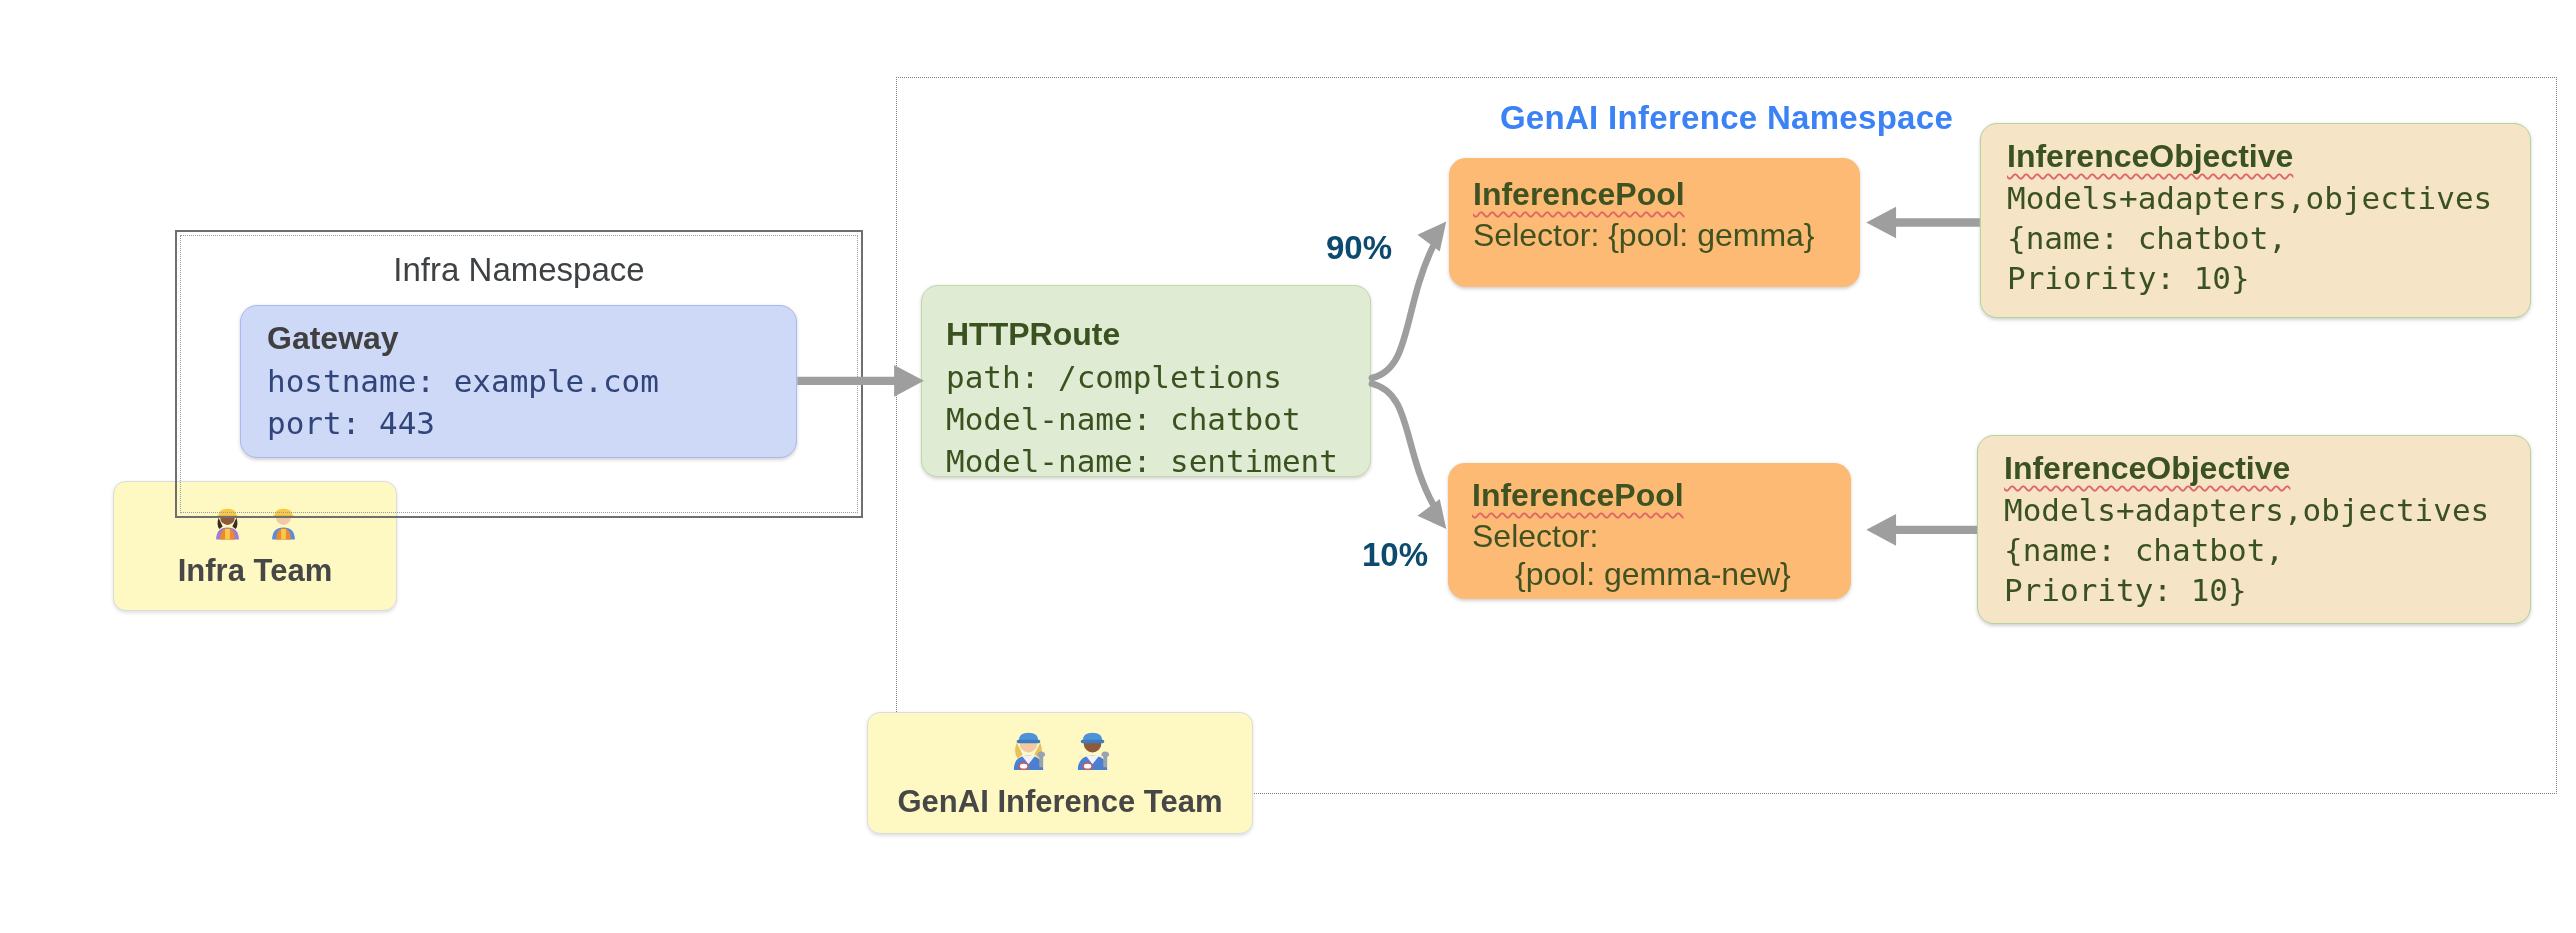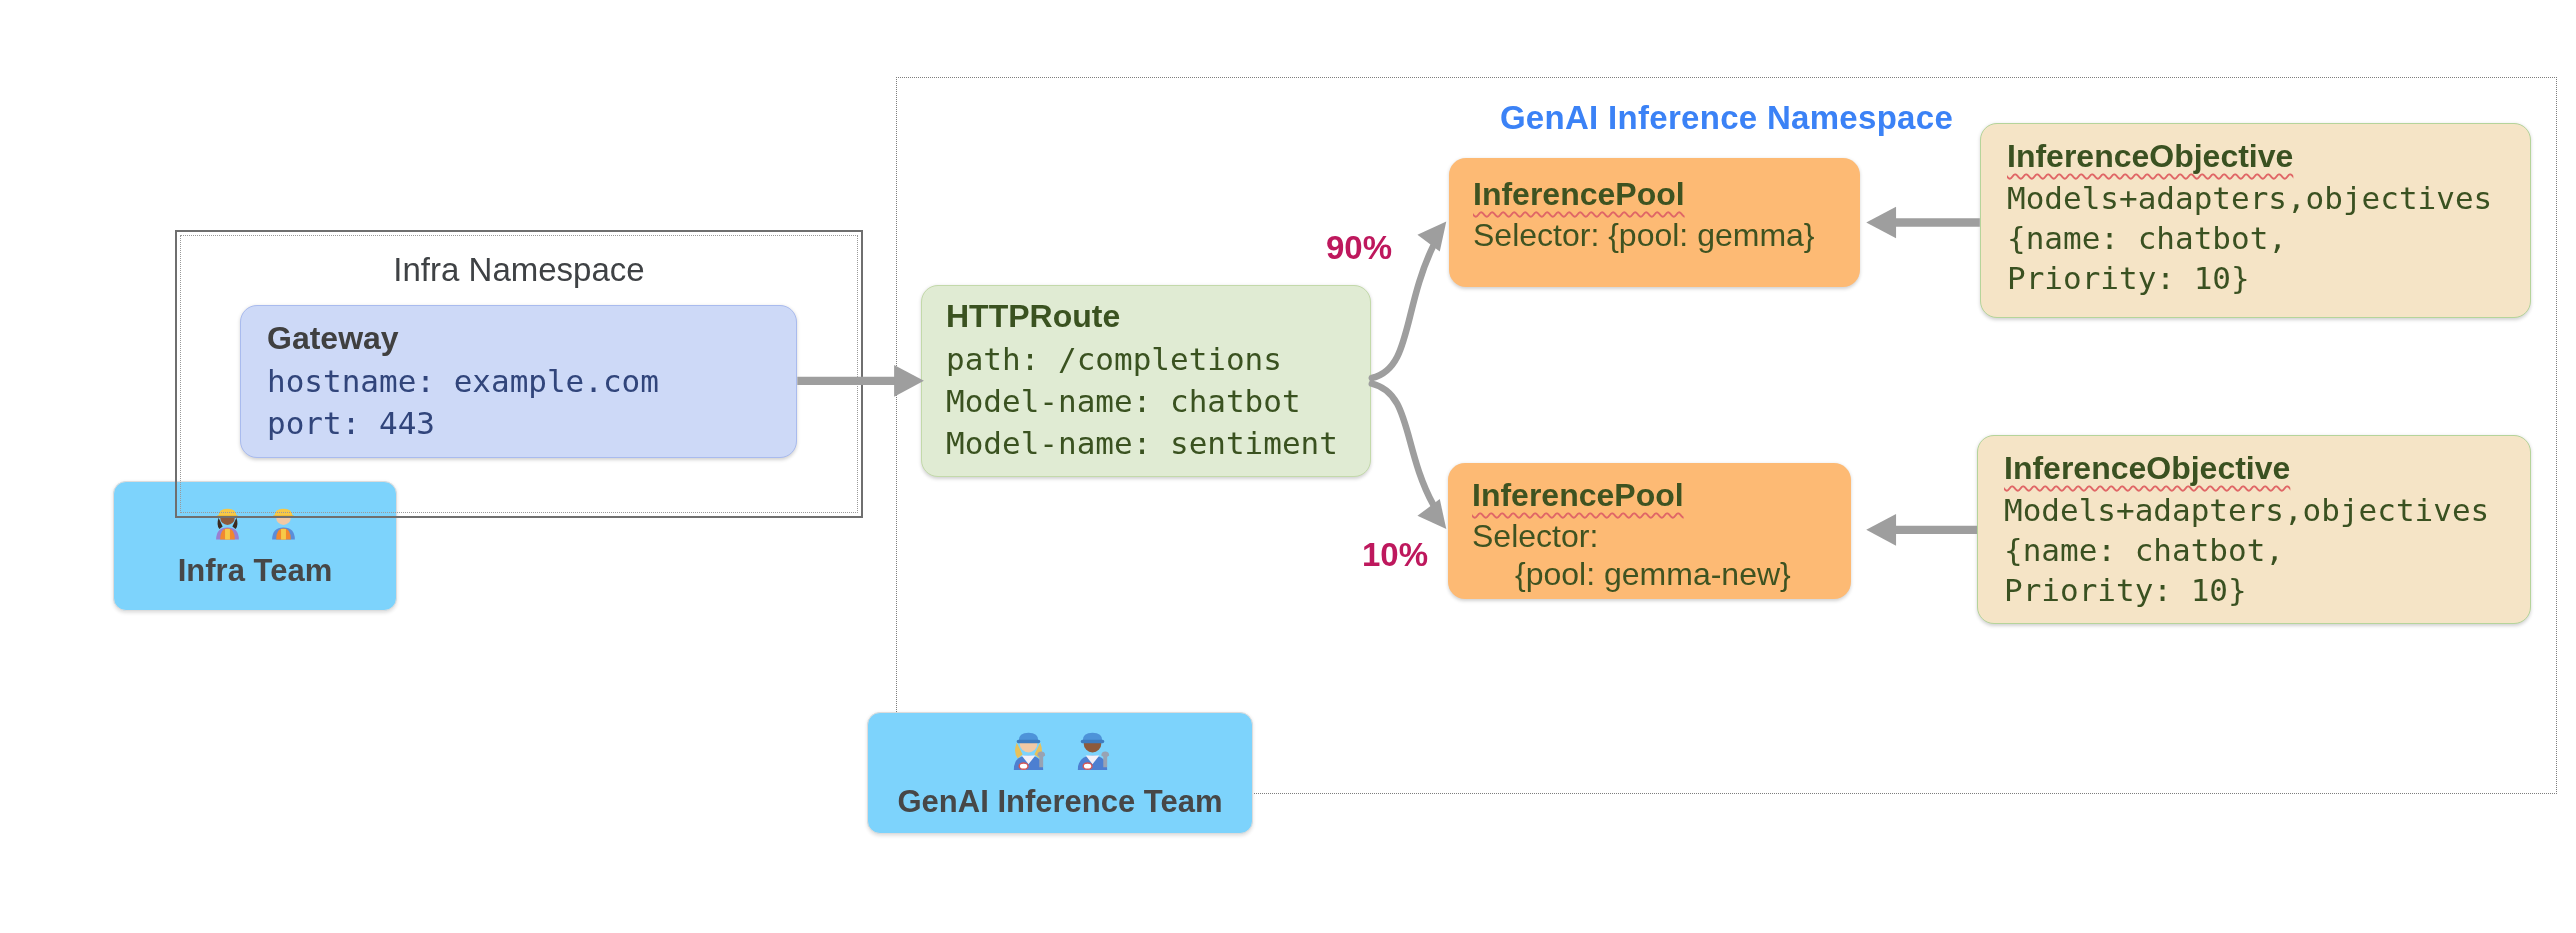--- a/index.html
+++ b/index.html
@@ -26,51 +26,51 @@
   .squiggle { text-decoration-line:underline; text-decoration-style:wavy;
               text-decoration-color:#e06666; text-decoration-thickness:1.9px;
               text-underline-offset:5.6px; }
 
   .gateway { left:240px; top:305px; width:557px; height:153px;
              background:#cdd9f7; border:1.9px solid #a9bbee; padding:11.2px 26px; }
   .gateway .title { color:#404040; }
   .gateway .mono  { color:#31457b; }
 
   .httproute { left:921px; top:285px; width:450px; height:192px;
-               background:#e0ebd3; border:1.9px solid #c3d9aa; padding:9px 24px; }
+               background:#e0ebd3; border:1.9px solid #c3d9aa; padding:27px 24px; }
   .green-text { color:#3a5220; }
 
   .pool { background:#fdba74; border:none; padding:15px 24px; }
   .pool .title { color:#3e5321; }
   .pool .sans-line { font-size:32px; line-height:38px; color:#3e5321; }
   .pool-top { left:1449px; top:158px; width:411px; height:129px; }
   .pool-bottom { left:1448px; top:463px; width:403px; height:136px; padding-top:11.2px; }
   .indent { padding-left:43px; }
 
   .objective { background:#f5e4c6; border:1.9px solid #b5d49a; padding:11.2px 26px; }
   .objective .title { color:#3a5121; }
   .objective .mono { font-size:31px; line-height:40px; color:#3a5121; }
   .obj-top { left:1980px; top:123px; width:551px; height:195px; }
   .obj-bottom { left:1977px; top:435px; width:554px; height:189px; }
 
   
-  .team { background:#7dd3fc; border:1.9px solid #dcdcdc; border-radius:13px;
+  .team { background:#fef9c3; border:1.9px solid #dcdcdc; border-radius:13px;
           box-shadow:0 1.9px 3.7px rgba(0,0,0,.12);
           display:flex; flex-direction:column; align-items:center; justify-content:center; }
   .team-label { font-size:31px; font-weight:700; color:#474747; margin-top:7.5px; }
   .icon-row { display:flex; gap:17px; align-items:flex-end; }
   .infra-team { left:113px; top:481px; width:284px; height:130px; z-index:2; }
   .genai-team { left:867px; top:712px; width:386px; height:122px; z-index:5; }
   .infra-team svg { width:39px; height:39px; }
   .genai-team svg { width:47px; height:47px; }
 
   
   #arrow-layer { left:0; top:0; width:2576px; height:933px; z-index:6; pointer-events:none; }
   .weight { z-index:7; width:102px; text-align:center;
-            font-size:33px; font-weight:700; color:#be185d; }
+            font-size:33px; font-weight:700; color:#0c4a6e; }
   .weight-90 { left:1308px; top:229px; }
   .weight-10 { left:1344px; top:536px; }
 </style>
 </head>
 <body>
 
 <div class="abs genai-ns">
   <div class="genai-ns-title">GenAI Inference Namespace</div>
 </div>
 

